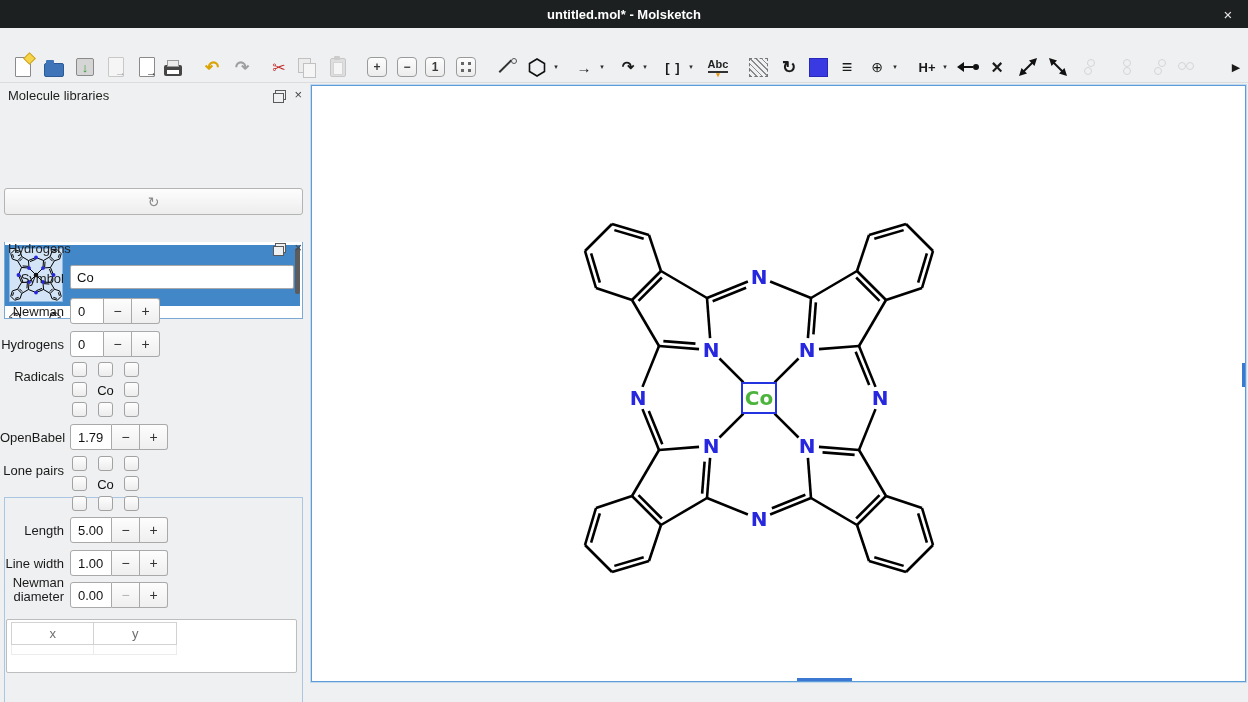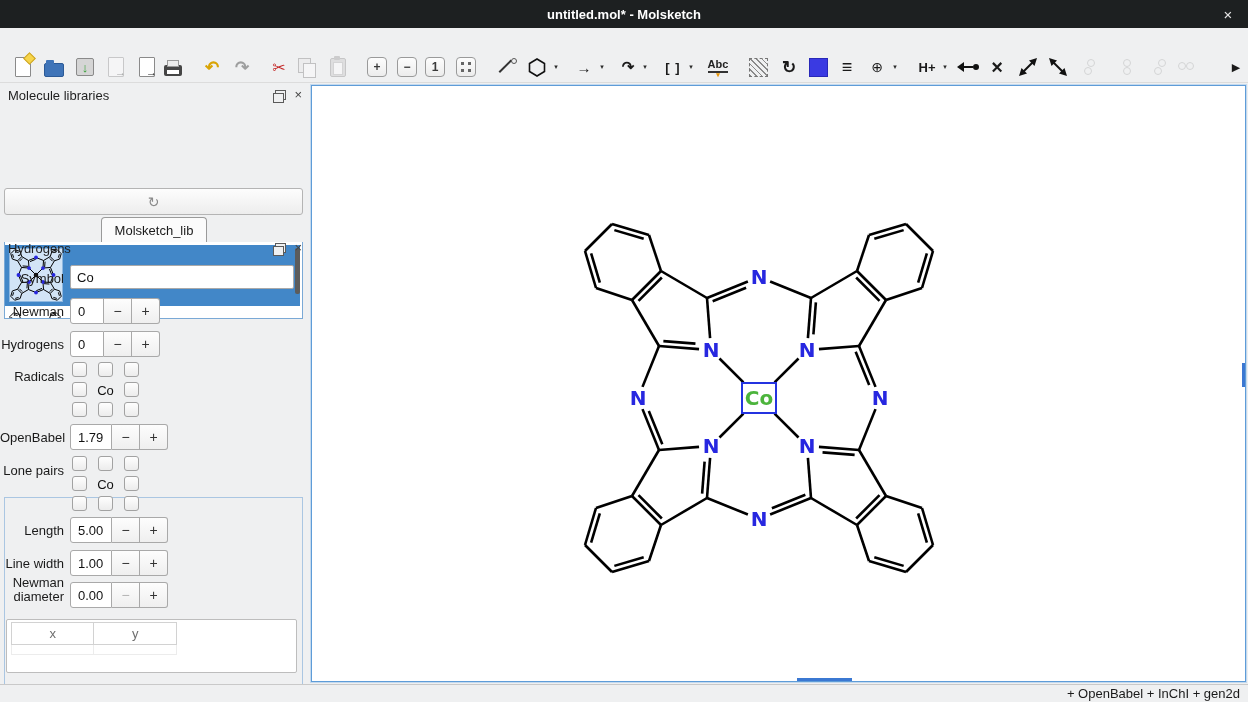--- a/index.html
+++ b/index.html
@@ -238,23 +238,20 @@
 
   <div class="libpanel" style="top:85px;height:148px">
     <div class="phead" style="top:3px">Molecule libraries</div>
     <div class="pbtns" style="top:5px">
       <span class="ficon"></span>
       <span class="xicon">×</span>
     </div>
     <div class="bigbtn">
         <span>↻</span>
       </div>
-    <div class="tabbar">
-      <div class="tab">Molsketch_lib</div>
-    </div>
     <div class="liblist">
       <div class="libitem">
         <span class="thumb">
             <svg id="mol-thumb" width="52" height="52">
               <line x1="26" y1="26" x2="19.04" y2="19.04" stroke="#000000" stroke-width="1"></line>
               <line x1="19.04" y1="19.04" x2="18.46" y2="11.500000000000002" stroke="#000000" stroke-width="1"></line>
               <line x1="19.04" y1="19.04" x2="11.500000000000002" y2="18.46" stroke="#000000" stroke-width="1"></line>
               <line x1="18.165659912713995" y1="17.368016324312734" x2="12.619768883717164" y2="16.941409322082208" stroke="#000000" stroke-width="1"></line>
               <line x1="18.46" y1="11.500000000000002" x2="11.790000000000001" y2="7.585000000000001" stroke="#000000" stroke-width="1"></line>
               <line x1="11.500000000000002" y1="18.46" x2="7.585000000000001" y2="11.790000000000001" stroke="#000000" stroke-width="1"></line>
@@ -613,17 +610,14 @@
         <text x="495" y="271" fill="#2727e0" font-size="20" font-weight="bold" text-anchor="middle" font-family="DejaVu Sans, sans-serif">N</text>
         <circle cx="495" cy="360" r="11" fill="#ffffff"></circle>
         <text x="495" y="367" fill="#2727e0" font-size="20" font-weight="bold" text-anchor="middle" font-family="DejaVu Sans, sans-serif">N</text>
         <circle cx="399" cy="360" r="11" fill="#ffffff"></circle>
         <text x="399" y="367" fill="#2727e0" font-size="20" font-weight="bold" text-anchor="middle" font-family="DejaVu Sans, sans-serif">N</text>
       </svg>
     <div class="vthumb"></div>
     <div class="hthumb"></div>
   </div>
 
-  <div class="statusbar">
-    <span class="stext">+ OpenBabel + InChI + gen2d</span>
-  </div>
 
 </div>
 
 </body></html>

